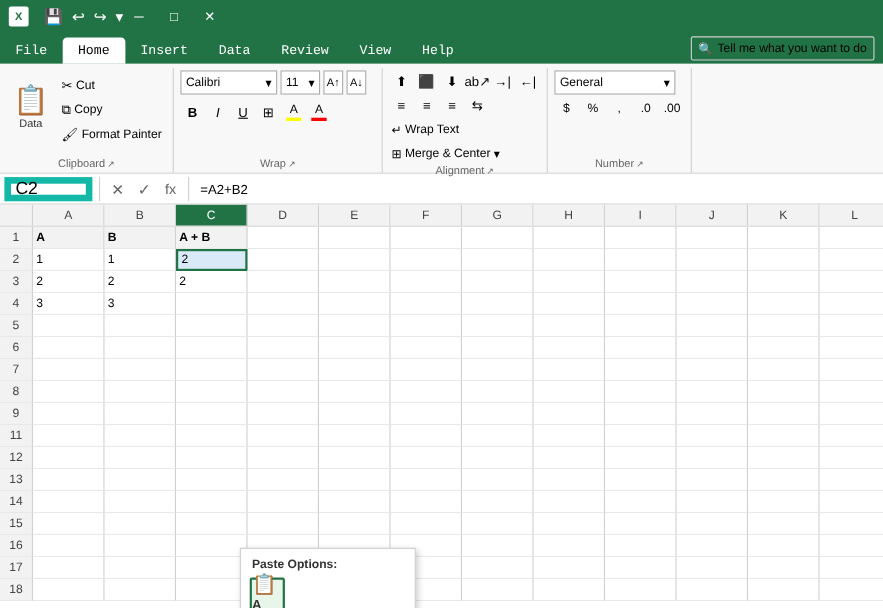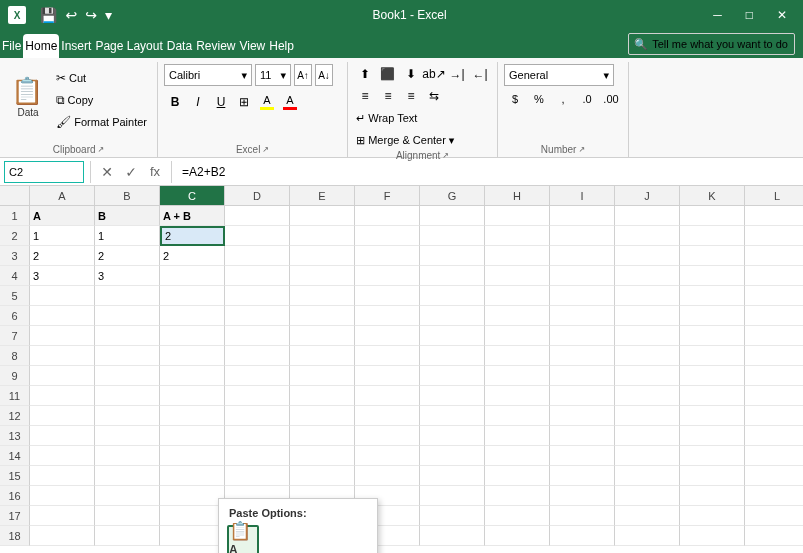--- a/index.html
+++ b/index.html
@@ -25,25 +25,26 @@
 
     
     .ribbon-tabs {
       height: 28px;
       background: #217346;
       display: flex;
       align-items: flex-end;
       padding-left: 0;
     }
     .ribbon-tab {
-      padding: 5px 2px;
+      padding: 5px 14px;
       color: white;
       font-size: 12px;
       cursor: pointer;
       border-radius: 4px 4px 0 0;
+      font-family: Liberation Mono, monospace;
     }
     .ribbon-tab.active {
       background: #ffffff;
       color: #000;
     }
 
     
     .ribbon {
       height: 100px;
       background: #f8f8f8;
@@ -194,23 +195,23 @@
       background: #fff;
       border-bottom: 1px solid #d0d0d0;
       display: flex;
       align-items: center;
       padding: 0 4px;
       gap: 4px;
     }
     .name-box {
       width: 80px;
       height: 22px;
-      border: 1px solid #14b8a6;
+      border: 6px solid #14b8a6;
       padding: 0 4px;
-      font-size: 11px;
+      font-size: 16px;
       display: flex; align-items: center;
     }
     .formula-btn { width: 20px; height: 22px; display: flex; align-items: center; justify-content: center; cursor: pointer; color: #666; font-size: 14px; }
     .formula-divider { width: 1px; height: 22px; background: #d0d0d0; margin: 0 2px; }
     .formula-input {
       flex: 1;
       height: 22px;
       border: none;
       font-size: 12px;
       padding: 0 4px;
@@ -355,33 +356,31 @@
     <div class="title-bar-icon">
       <span>X</span>
     </div>
     <div class="quick-access">
       <span class="qa-btn">💾</span>
       <span class="qa-btn">↩</span>
       <span class="qa-btn">↪</span>
       <span class="qa-btn">▾</span>
     </div>
   </div>
-  <div class="title-bar-center">Book1 - Excel</div>
   <div class="title-bar-right">
     <span class="win-btn">─</span>
     <span class="win-btn">□</span>
     <span class="win-btn">✕</span>
   </div>
 </div>
 
 <div class="ribbon-tabs">
   <div class="ribbon-tab">File</div>
   <div class="ribbon-tab active">Home</div>
   <div class="ribbon-tab">Insert</div>
-  <div class="ribbon-tab">Page Layout</div>
   <div class="ribbon-tab">Data</div>
   <div class="ribbon-tab">Review</div>
   <div class="ribbon-tab">View</div>
   <div class="ribbon-tab">Help</div>
   <div style="flex:1"></div>
   <div class="tell-me" style="margin-right:8px;">
     <span>🔍</span>
     <span>Tell me what you want to do</span>
   </div>
 </div>
@@ -444,21 +443,21 @@
             <div class="color-bar" style="background:#ffff00;"></div>
           </div>
           <div class="color-btn">
             <span>A</span>
             <div class="color-bar" style="background:#ff0000;"></div>
           </div>
         </div>
       </div>
     </div>
     <div class="ribbon-group-label">
-      <span>Excel</span>
+      <span>Wrap</span>
       <span class="group-expand">↗</span>
     </div>
   </div>
 
   <div class="ribbon-group" style="min-width:140px;">
     <div class="align-group-content">
       <div style="display:flex;flex-direction:column;gap:2px;">
         <div class="align-row">
           <div class="a-btn">⬆</div>
           <div class="a-btn">⬛</div>

